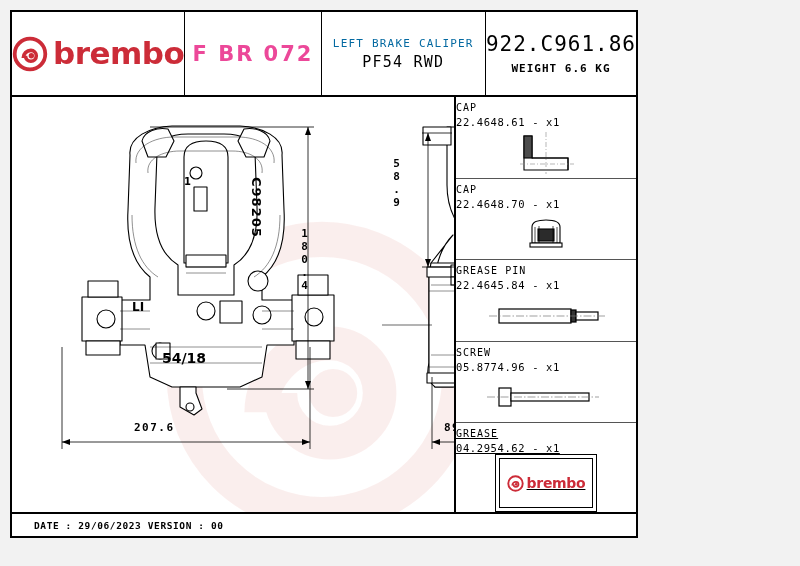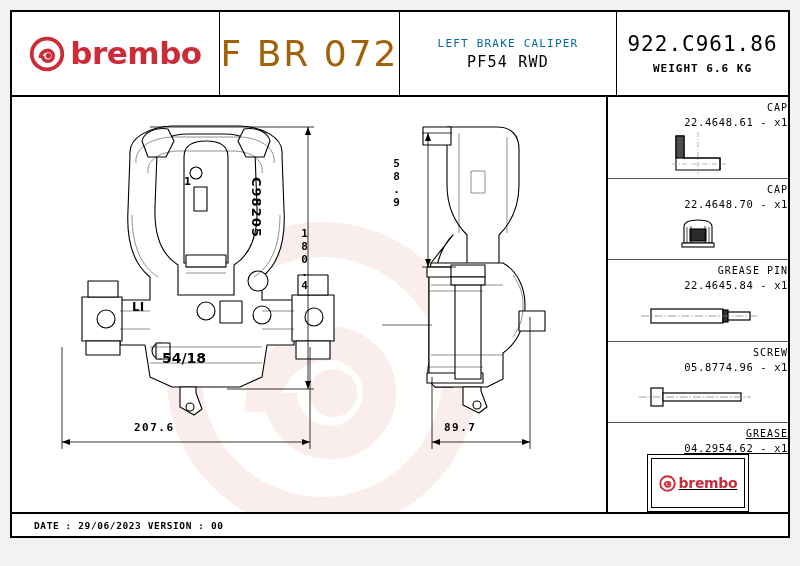--- a/index.html
+++ b/index.html
@@ -21,21 +21,21 @@
     height: 566px;
     background: #f2f2f2;
     box-sizing: border-box;
   }
 
   
   .frame {
     position: absolute;
     left: 10px;
     top: 10px;
-    width: 780px;
+    width: 628px;
     height: 528px;
     border: 2px solid #000;
     box-sizing: border-box;
     background: #ffffff;
     overflow: hidden;
   }
 
   
   .header {
     position: absolute;
@@ -69,24 +69,24 @@
     color: #cc2c38;
     font-family: "DejaVu Sans", sans-serif;
     font-size: 31px;
     font-weight: 700;
     letter-spacing: -0.5px;
     line-height: 1;
   }
 
   .code-text {
     font-family: "DejaVu Sans", sans-serif;
-    font-size: 36px;
-    font-weight: 400;
+    font-size: 21px;
+    font-weight: 700;
     letter-spacing: 2px;
-    color: #a16207;
+    color: #ec4899;
   }
   .desc-line1 {
     font-size: 11px;
     letter-spacing: 1.2px;
     color: #0369a1;
     white-space: nowrap;
   }
   .desc-line2 {
     font-size: 15px;
     letter-spacing: 1.2px;
@@ -129,21 +129,21 @@
     display: flex;
     flex-direction: column;
   }
   .srow {
     flex: 1;
     border-bottom: 1.2px solid #555;
     box-sizing: border-box;
     position: relative;
     display: flex;
     flex-direction: column;
-    align-items: flex-end;
+    align-items: flex-start;
   }
   .srow:last-child { border-bottom: none; text-decoration: underline; }
   .srow-title {
     font-size: 10px;
     letter-spacing: 1px;
     margin-top: 5px;
     color: #000;
   }
   .srow-code {
     font-size: 10.5px;

